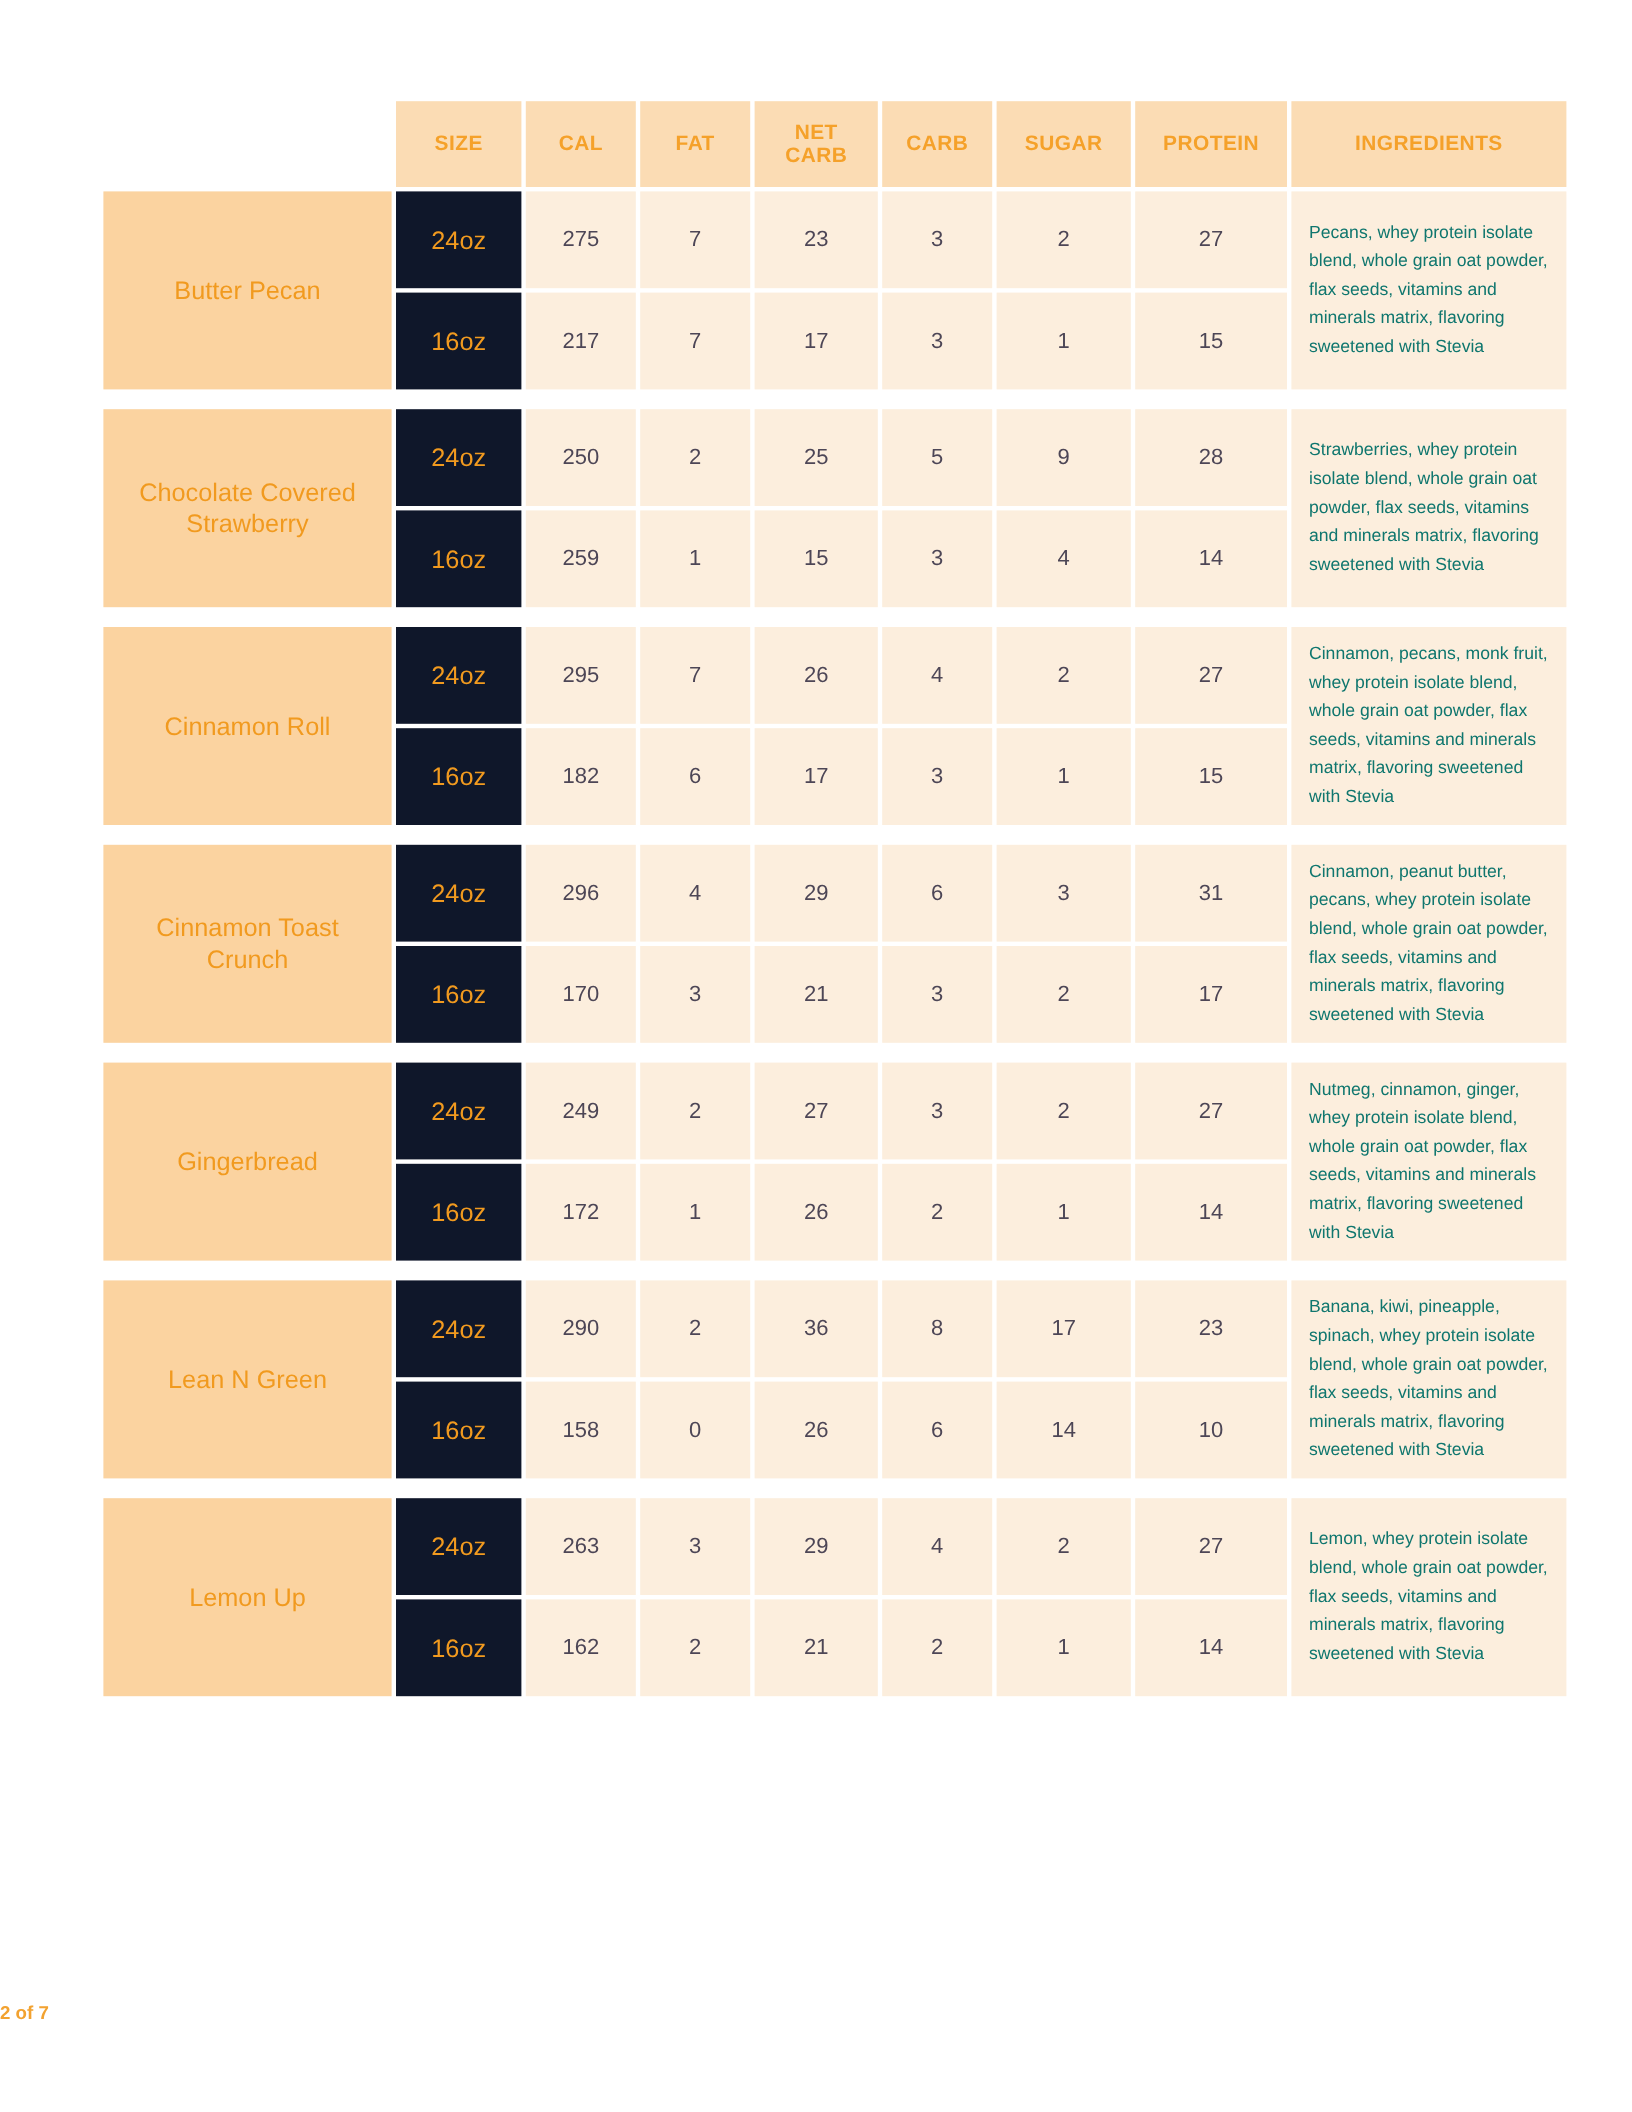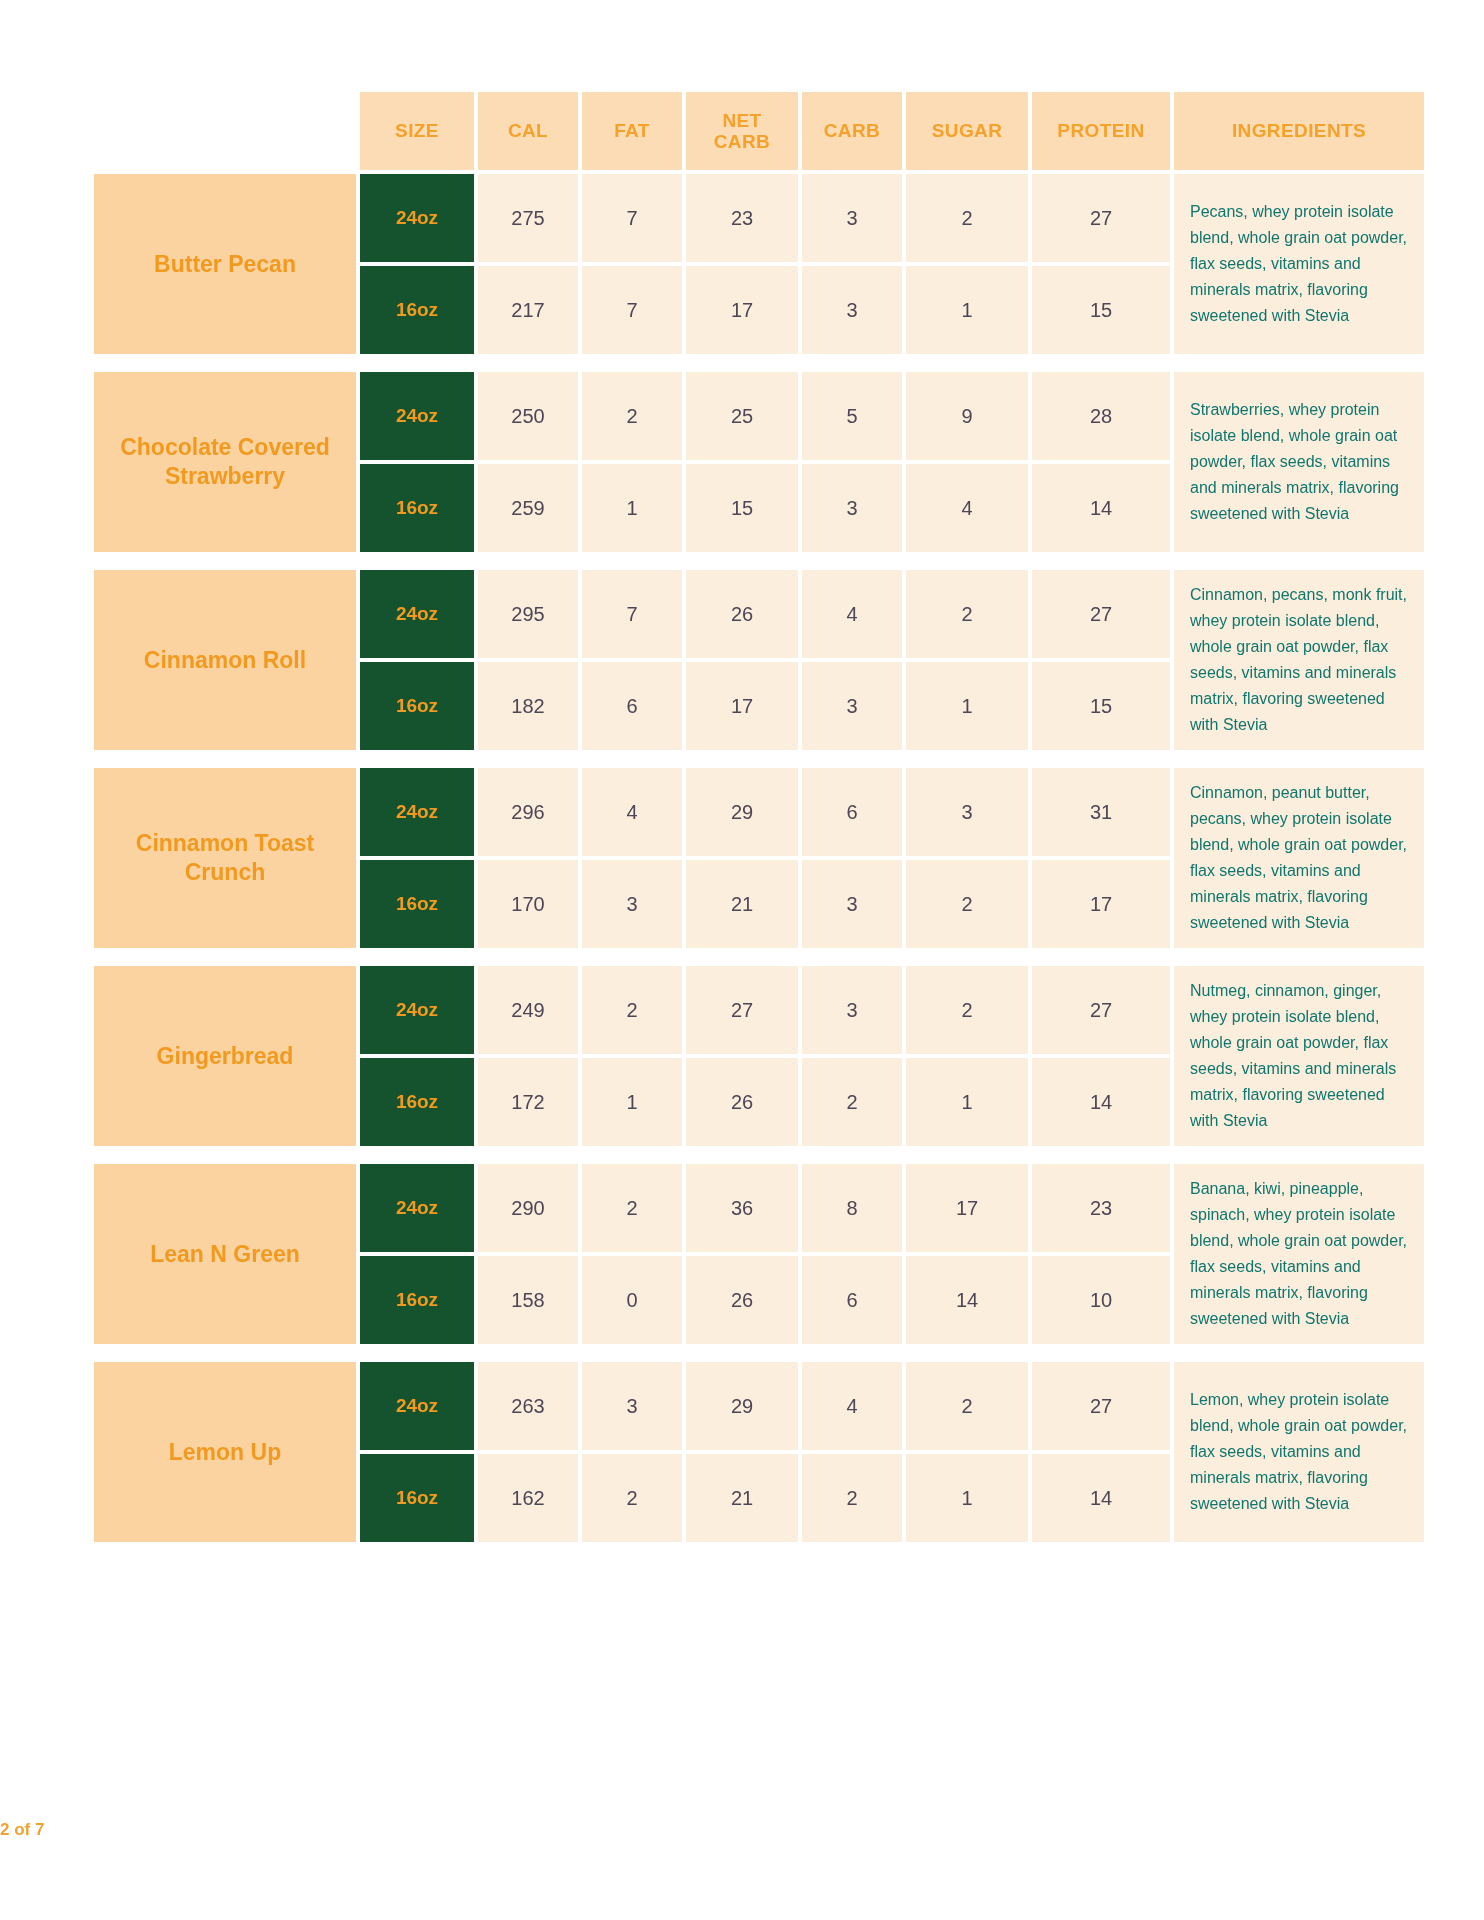--- a/index.html
+++ b/index.html
@@ -60,33 +60,33 @@
   }
 
   tbody td {
     vertical-align: middle;
     text-align: center;
   }
 
   td.flavor {
     background: #FBD3A0;
     color: #F19A1F;
-    font-weight: 700;
+    font-weight: 400;
     font-size: 23px;
     line-height: 1.26;
     text-align: center;
     vertical-align: middle;
     padding: 6px 10px;
   }
 
   td.size {
-    background: #14532d;
+    background: #0f172a;
     color: #F19A1F;
-    font-weight: 700;
-    font-size: 19px;
+    font-weight: 400;
+    font-size: 23px;
     height: 88px;
   }
 
   td.num {
     background: #FCEEDD;
     color: #4D4656;
     font-size: 20px;
     font-weight: 400;
     height: 88px;
   }

